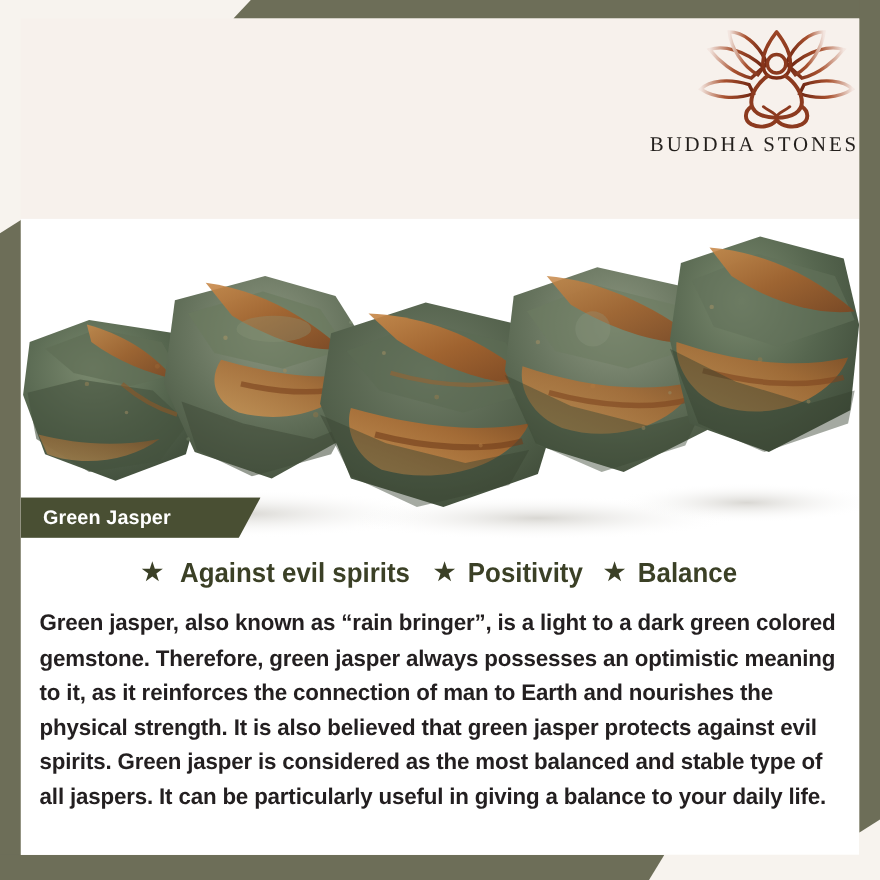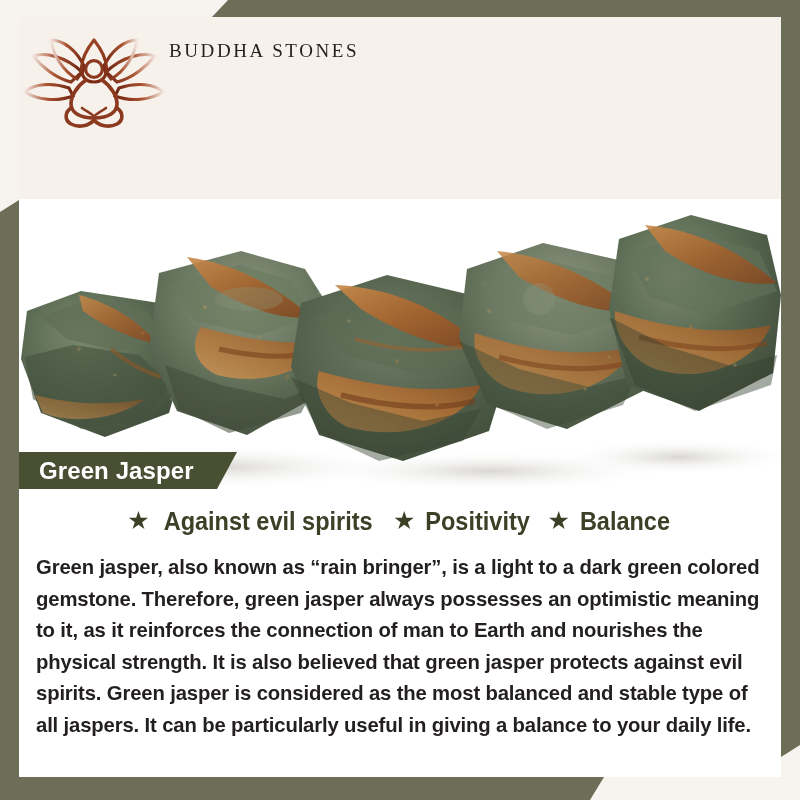--- a/index.html
+++ b/index.html
@@ -48,23 +48,24 @@
 
   
   .header {
     position: absolute;
     left: 19px; top: 17px;
     width: 762px; height: 182px;
     background: #f7f1ec;
   }
   .logo-wrap {
     position: absolute;
-    left: 0; right: 0; top: 21px;
-    display: flex;
-    align-items: flex-start;
+    left: 0; right: 0; top: 10px;
+    display: flex;
+    flex-direction: column;
+    align-items: flex-end;
   }
   .logo-mark { width: 150px; height: 92px; display: block; }
   .logo-text {
     margin-top: 2px;
     font-family: "Liberation Serif", serif;
     font-size: 19px;
     letter-spacing: 2.6px;
     color: #231f1c;
     white-space: nowrap;
   }
@@ -103,21 +104,21 @@
     left: 19px; top: 452px;
     width: 218px; height: 37px;
     background: #494f33;
     clip-path: polygon(0 0, 218px 0, 198px 37px, 0 37px);
     display: flex;
     align-items: center;
   }
   .stone-label-text {
     margin-left: 20px;
     color: #ffffff;
-    font-size: 24px;
+    font-size: 18px;
     font-weight: bold;
     letter-spacing: 0.1px;
     white-space: nowrap;
   }
 
   
   .body-panel {
     position: absolute;
     left: 19px; top: 489px;
     width: 762px; height: 288px;

